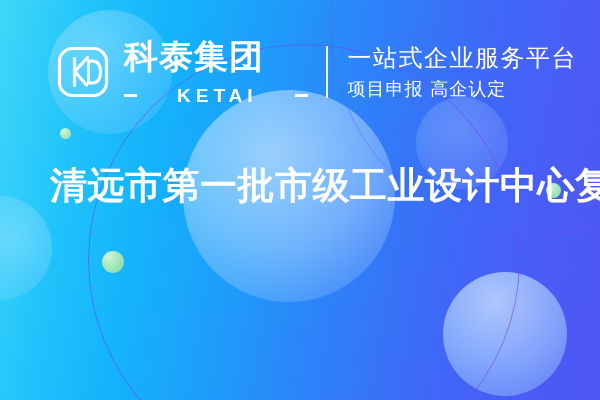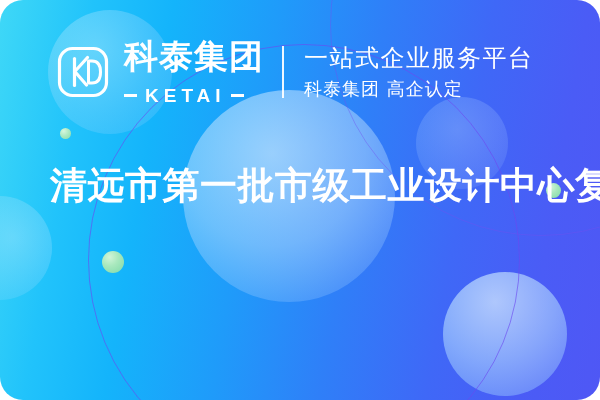--- a/index.html
+++ b/index.html
@@ -15,21 +15,20 @@
     font-family: "Liberation Sans", "DejaVu Sans", sans-serif;
     background: linear-gradient(100deg,
         #3fd8f7 0%,
         #21c3fb 14%,
         #14b4fb 26%,
         #1f9bfa 42%,
         #2f7ff8 58%,
         #3f68f7 74%,
         #4a5cf6 88%,
         #4f57f5 100%);
-    border-radius: 23px;
   }
 
   
   .deco { position: absolute; pointer-events: none; }
 
   .circle { border-radius: 50%; }
 
   
   .c-logo-glow {
     left: 48px; top: 10px;
@@ -139,20 +138,21 @@
     color: #ffffff;
     line-height: 1;
     letter-spacing: 1px;
     white-space: nowrap;
   }
   .logo-en-row {
     display: flex;
     align-items: center;
     margin-top: 13px;
     white-space: nowrap;
+    gap: 32px;
   }
   .logo-en-rule {
     width: 13px; height: 3px;
     background: #ffffff;
     flex: 0 0 auto;
   }
   .logo-en {
     font-size: 19px;
     font-weight: 700;
     color: #ffffff;
@@ -247,21 +247,21 @@
         <span class="logo-en-rule"></span>
         <span class="logo-en">KETAI</span>
         <span class="logo-en-rule"></span>
       </div>
     </div>
 
     <div class="v-divider"></div>
 
     <div class="tagline">
       <div class="tagline-main">一站式企业服务平台</div>
-      <div class="tagline-sub">科泰集团 高企认定</div>
+      <div class="tagline-sub">项目申报 高企认定</div>
     </div>
 
   </div>
 
   <div class="headline">
     <div class="headline-line">清远市第一批市级工业设计中心复</div>
   </div>
 
 </div>
 

